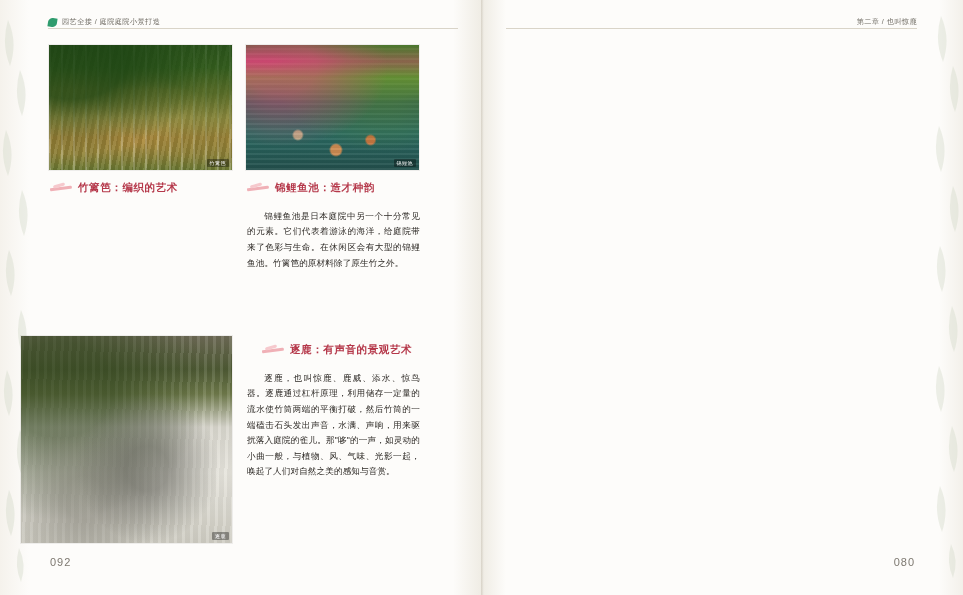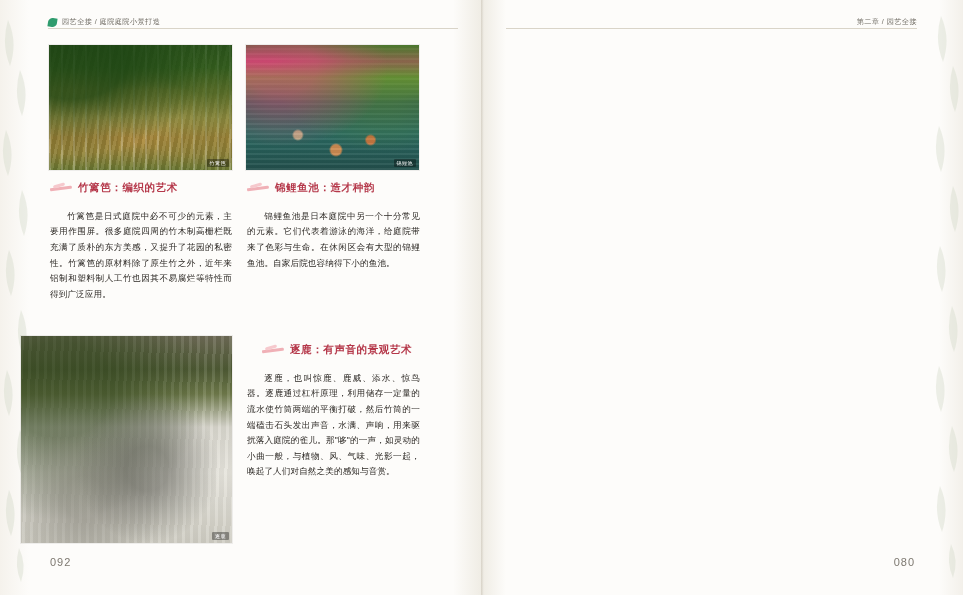--- a/index.html
+++ b/index.html
@@ -253,27 +253,26 @@
 
     <div class="photo" id="photo-koi-pond">
       <div class="img-koi-pond"></div>
       <span class="cap">锦鲤池</span>
     </div>
 
     <div class="heading" id="head-bamboo-fence">
       <span class="brush"></span>
       <span class="htext">竹篱笆：编织的艺术</span>
     </div>
-    <p class="body" id="text-bamboo-fence">竹篱笆是日式庭院中必不可少的元素，主要用作围屏。很多庭院四周的竹木制高栅栏既充满了质朴的东方美感，又提升了花园的私密性。竹篱笆的原材料除了原生竹之外，近年来铝制和塑料制人工竹也因其不易腐烂等特性而得到广泛应用。</p>
 
     <div class="heading" id="head-koi-pond">
       <span class="brush"></span>
       <span class="htext">锦鲤鱼池：造才种韵</span>
     </div>
-    <p class="body" id="text-koi-pond">锦鲤鱼池是日本庭院中另一个十分常见的元素。它们代表着游泳的海洋，给庭院带来了色彩与生命。在休闲区会有大型的锦鲤鱼池。自家后院也容纳得下小的鱼池。</p>
+    <p class="body" id="text-koi-pond">锦鲤鱼池是日本庭院中另一个十分常见的元素。它们代表着游泳的海洋，给庭院带来了色彩与生命。在休闲区会有大型的锦鲤鱼池。竹篱笆的原材料除了原生竹之外。</p>
 
     <div class="photo" id="photo-deer-scarer">
       <div class="img-deer-scarer"></div>
       <span class="cap">逐鹿</span>
     </div>
 
     <div class="heading" id="head-deer-scarer">
       <span class="brush"></span>
       <span class="htext">逐鹿：有声音的景观艺术</span>
     </div>
@@ -293,20 +292,20 @@
           <path d="M11 246 q10 22 2 46 q-9 -22 -2 -46z"></path>
           <path d="M23 306 q10 22 2 46 q-9 -22 -2 -46z"></path>
           <path d="M10 366 q10 22 2 46 q-9 -22 -2 -46z"></path>
           <path d="M23 426 q10 22 2 46 q-9 -22 -2 -46z"></path>
           <path d="M11 486 q10 22 2 46 q-9 -22 -2 -46z"></path>
           <path d="M22 544 q8 16 2 34 q-7 -16 -2 -34z"></path>
         </g>
       </svg>
     </div>
 
-    <div class="runhead right">第二章 / 园艺全接</div>
+    <div class="runhead right">第二章 / 也叫惊鹿</div>
     <div class="rule-top"></div>
 
     <div class="folio right">080</div>
   </div>
 
   <div class="gutter"></div>
 </div>
 
 </body></html>

